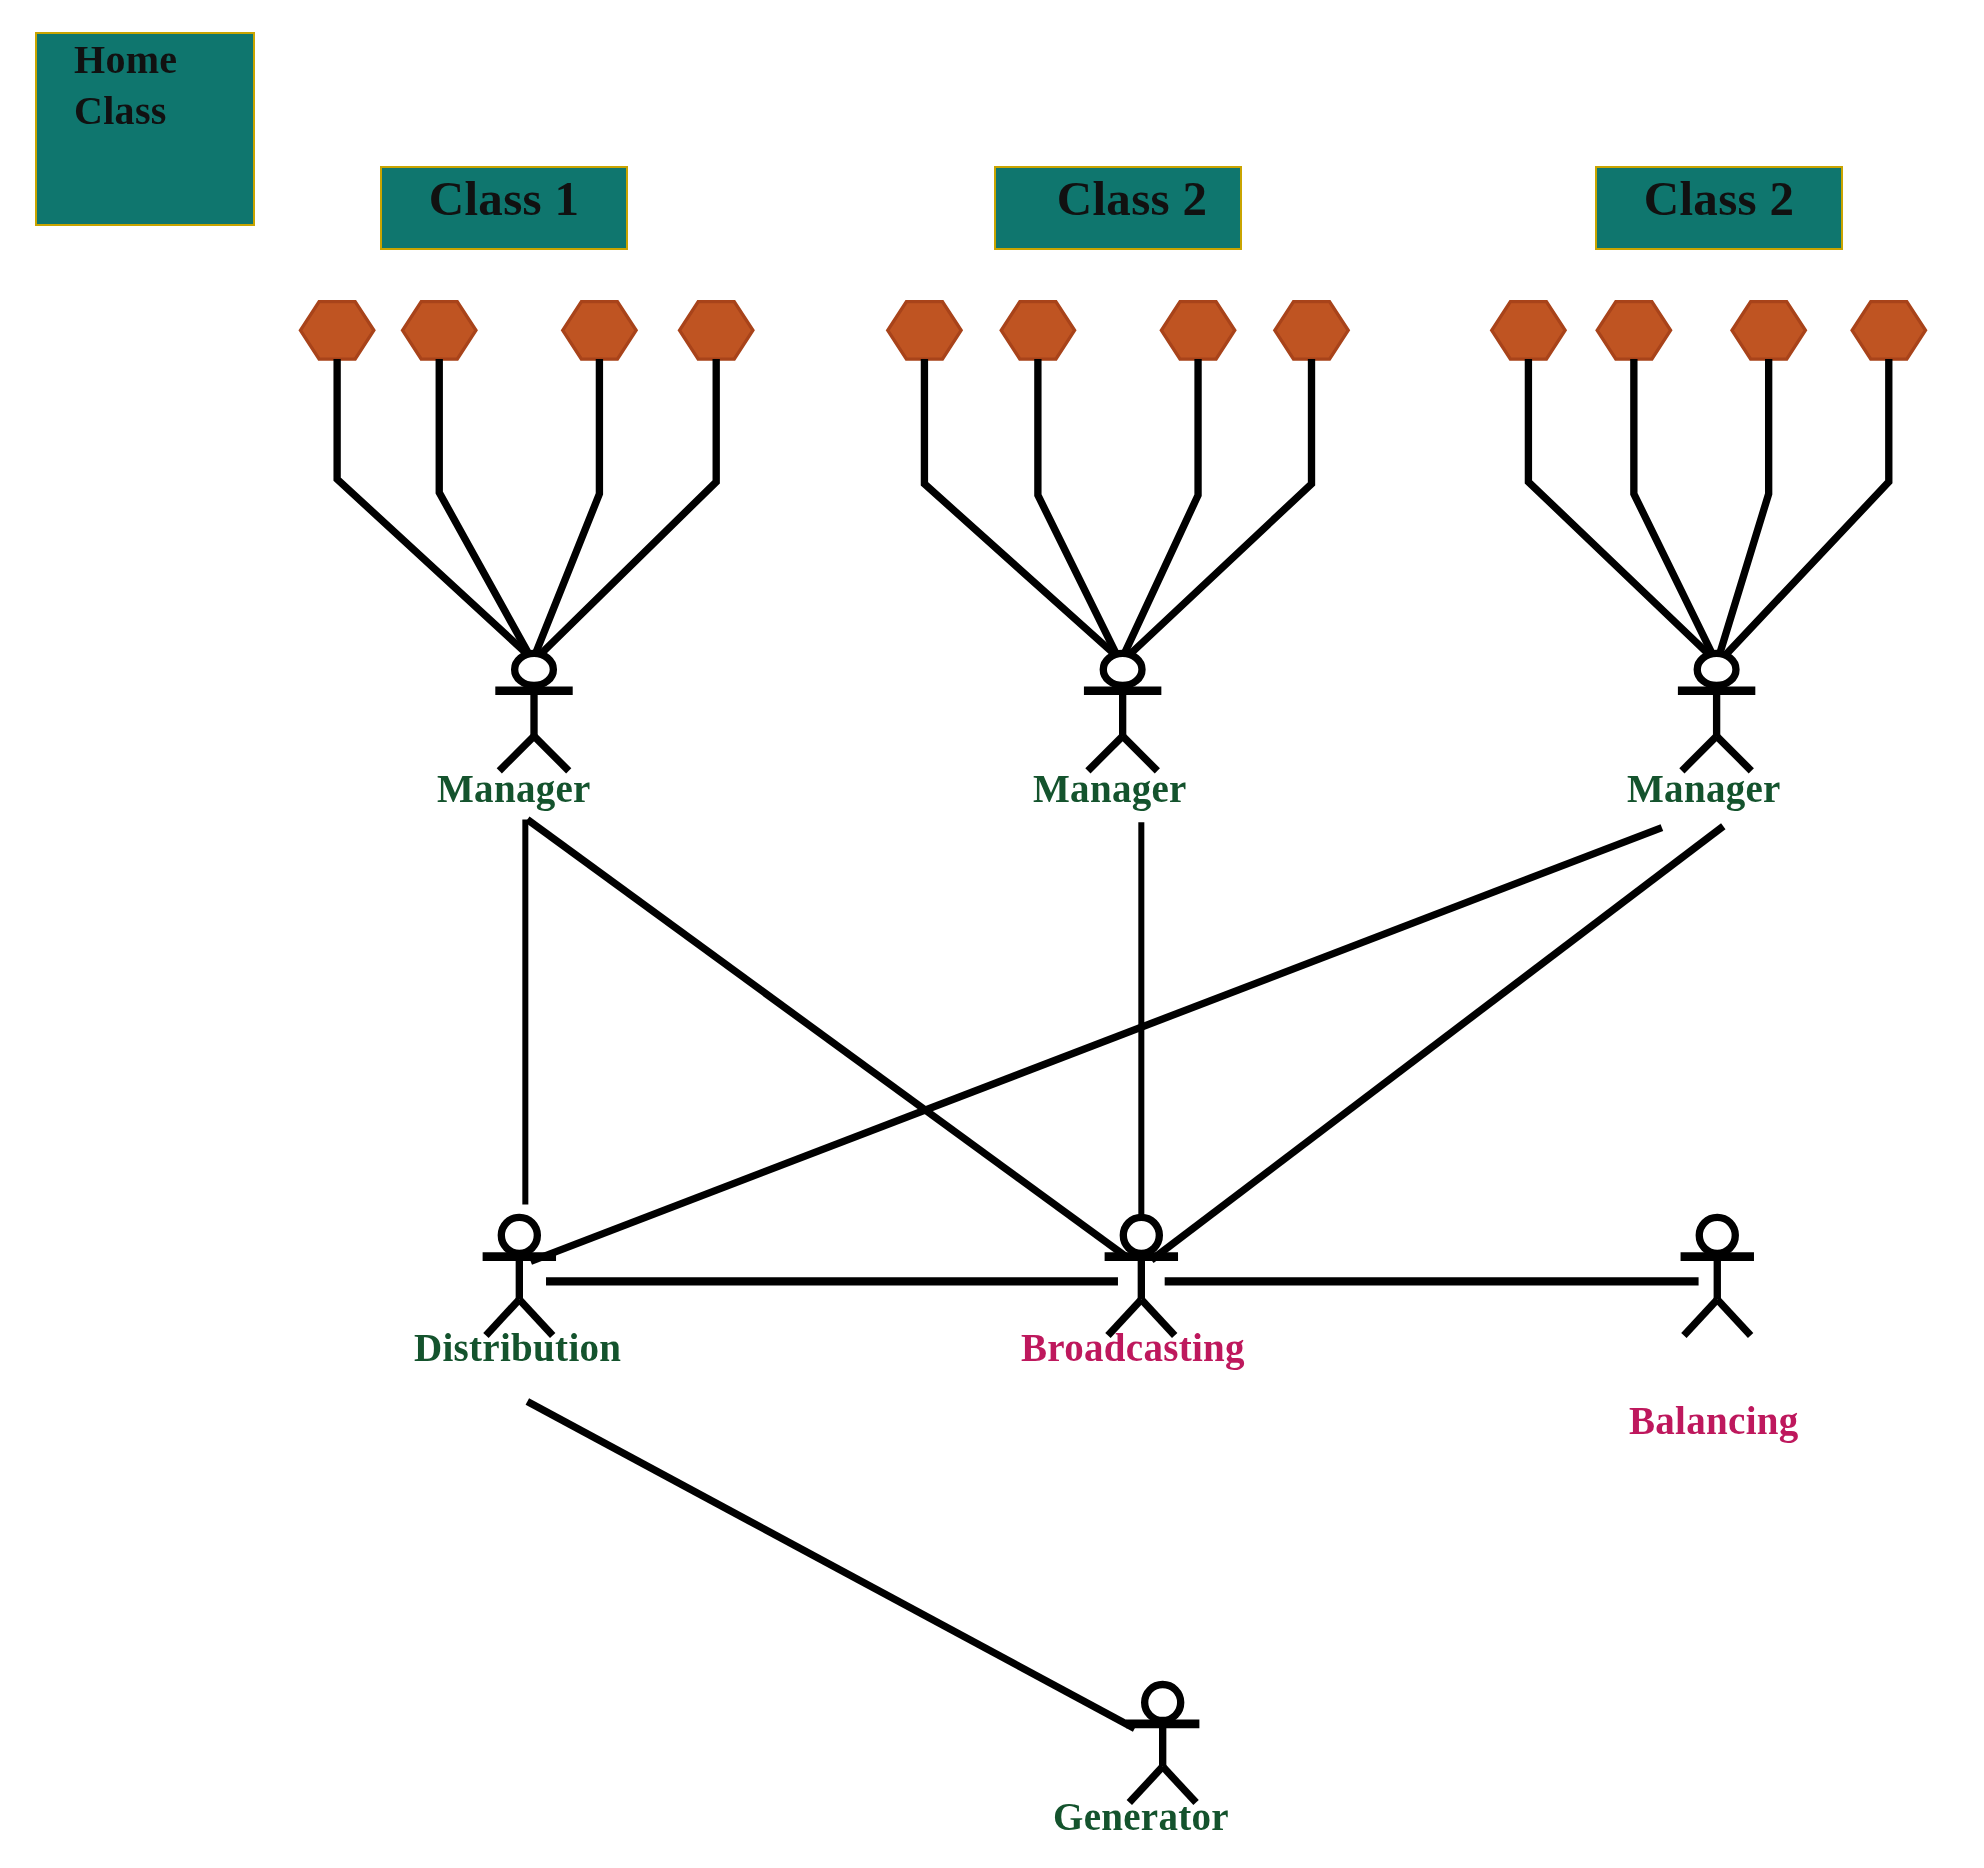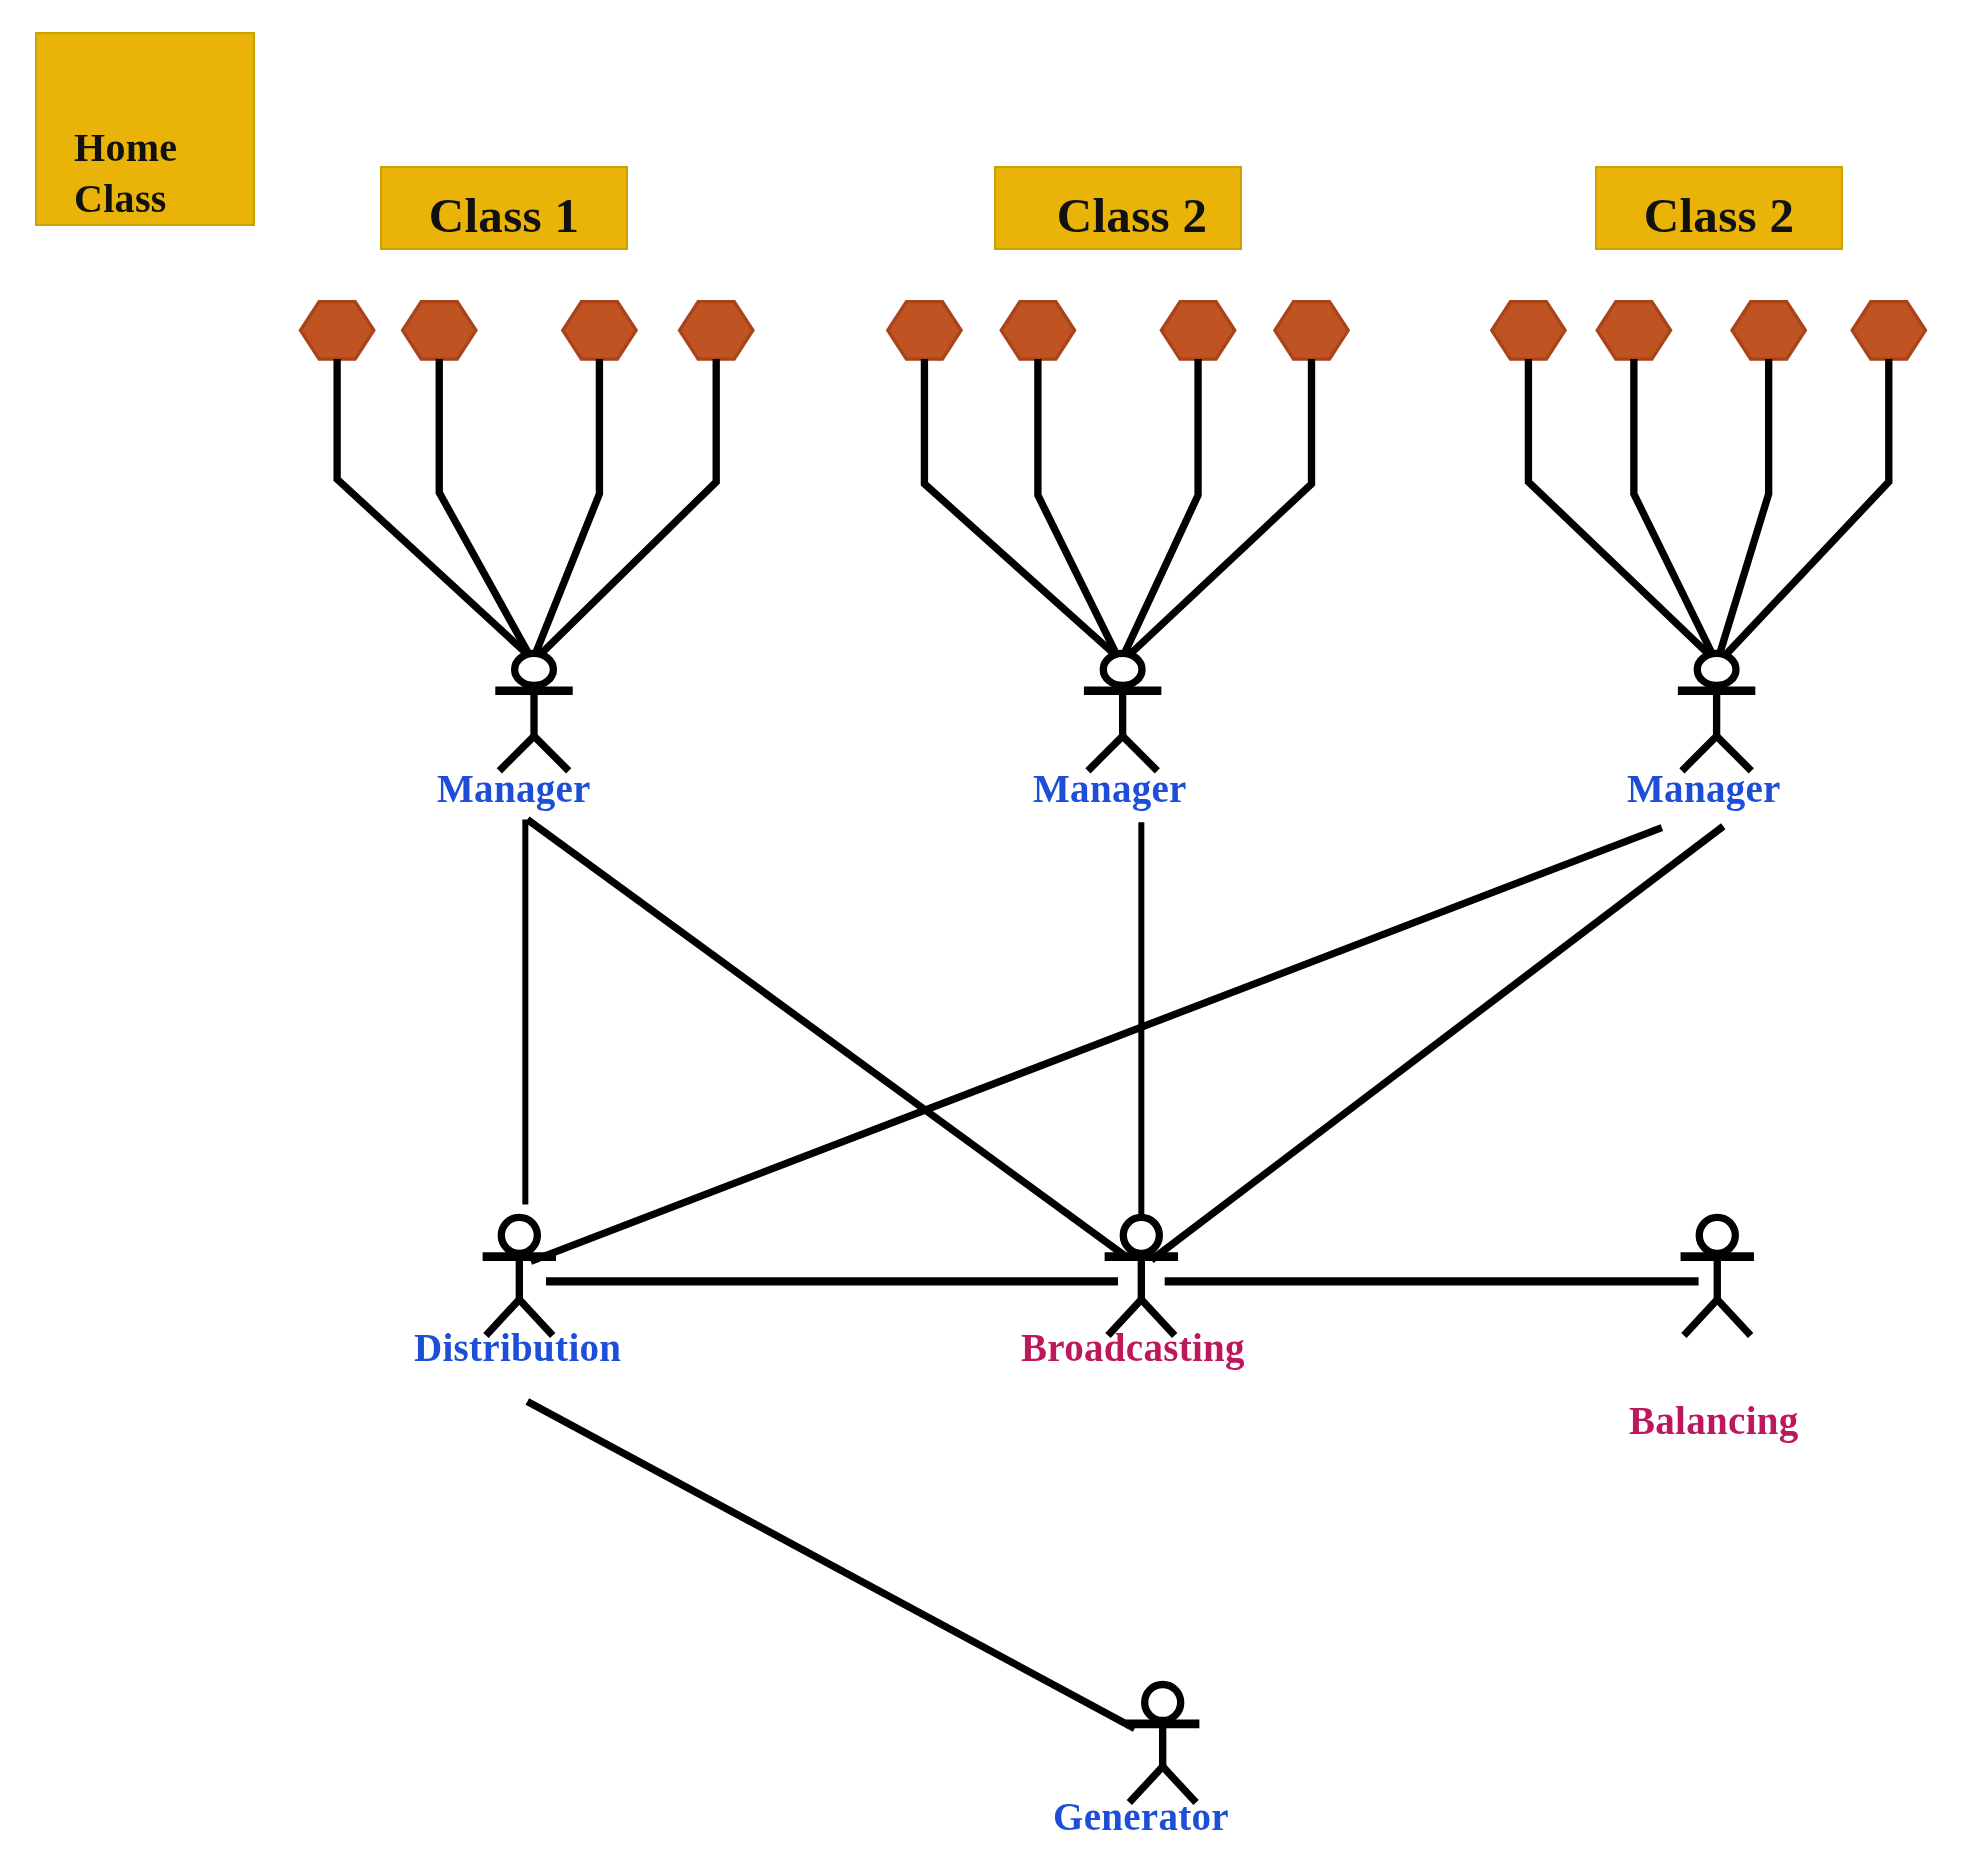--- a/index.html
+++ b/index.html
@@ -21,25 +21,25 @@
   }
   svg#diagram-canvas {
     position: absolute;
     top: 0; left: 0;
     width: 1985px;
     height: 1868px;
     display: block;
   }
   .group-box {
     position: absolute;
-    background: #eab308;
+    background: #0f766e;
     border: 2.7px solid #C9A400;
     box-sizing: border-box;
     display: flex;
-    align-items: flex-end;
+    align-items: flex-start;
     justify-content: center;
     text-align: center;
     color: #111111;
     font-weight: bold;
     font-family: "Liberation Serif", "DejaVu Serif", serif;
     line-height: 1.28;
     letter-spacing: 0.3px;
   }
   #box-home-agents {
     left: 35px; top: 32px;
@@ -60,21 +60,21 @@
   #box-class-3 { left: 1595px; }
 
   .node-label {
     position: absolute;
     font-size: 39px;
     font-weight: bold;
     font-family: "Liberation Serif", "DejaVu Serif", serif;
     white-space: nowrap;
     letter-spacing: 0.3px;
   }
-  .lbl-blue { color: #1d4ed8; }
+  .lbl-blue { color: #14532d; }
   .lbl-red  { color: #be185d; }
 </style>
 </head>
 <body>
 
 <div id="diagram-root">
 
   <div class="group-box" id="box-home-agents">
     <div class="label-inner">
       <div>Home</div>

